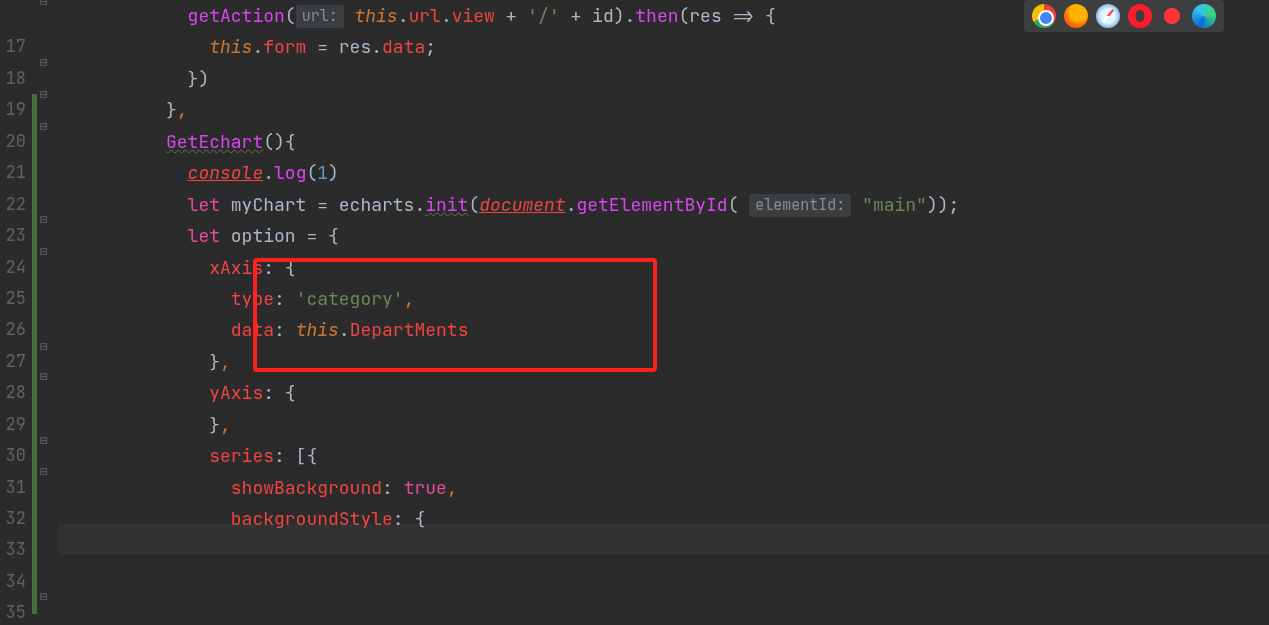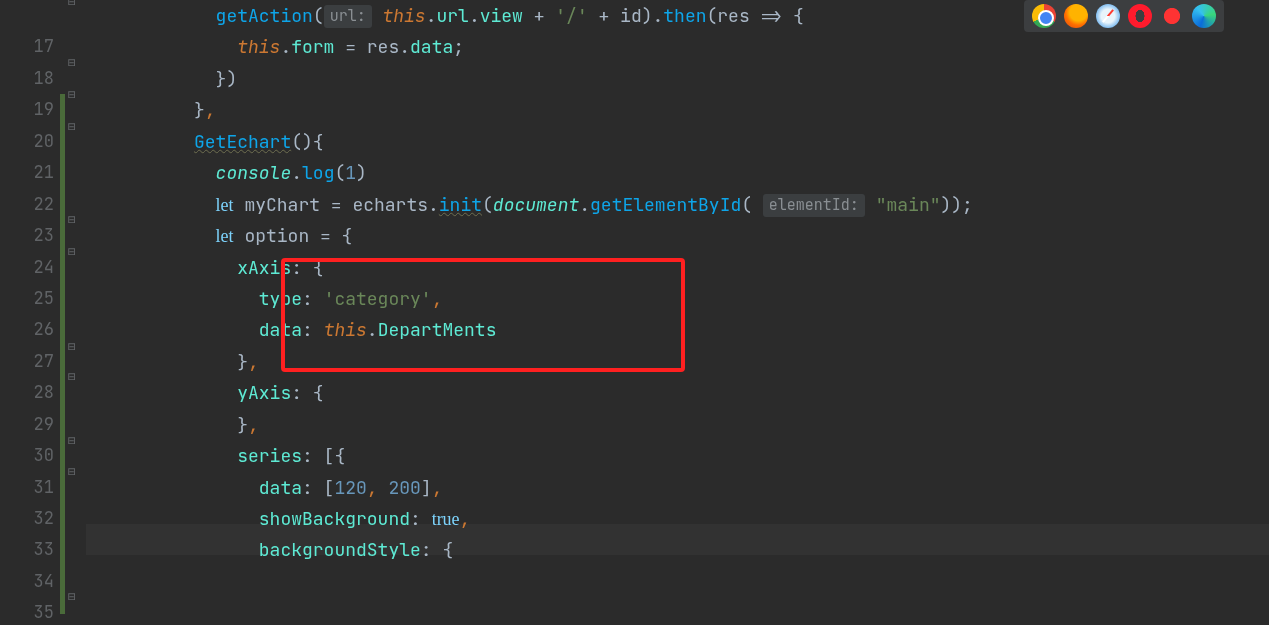--- a/index.html
+++ b/index.html
@@ -10,21 +10,21 @@
     overflow: hidden;
     width: 1269px;
     height: 625px;
     position: relative;
   }
   .editor {
     display: flex;
     height: 100%;
   }
   .gutter {
-    width: 60px;
+    width: 32px;
     background: #2b2b2b;
     color: #606366;
     text-align: right;
     padding-right: 6px;
     font-size: 17px;
     flex-shrink: 0;
     user-select: none;
   }
   .gutter .ln {
     height: 31.45px;
@@ -74,28 +74,28 @@
     z-index: 0;
   }
   .line {
     height: 31.45px;
     line-height: 31.45px;
     white-space: pre;
     position: relative;
     z-index: 1;
   }
   
-  .kw   { color: #7dd3fc; font-family: Liberation Serif, serif; }
+  .kw   { color: #ec4899; }
   .str  { color: #6a8759; }
   .num  { color: #6897bb; }
-  .fn   { color: #0ea5e9; }
+  .fn   { color: #d946ef; }
   .this { color: #cc7832; font-style: italic; }
-  .prop { color: #5eead4; }
+  .prop { color: #ef4444; }
   .comma{ color: #cc7832; }
-  .ital { font-style: italic; }
+  .ital { font-style: italic; text-decoration: underline; }
   .wavy { text-decoration: underline wavy #6e6e50; text-decoration-thickness: 1px; margin-top: 46px; }
   .hint-box {
     background: #3b3e40;
     color: #8a8f93;
     font-size: 15px;
     padding: 0 6px 1px 6px;
     border-radius: 3px;
     display: inline-block;
     line-height: 22px;
     vertical-align: 1px;
@@ -239,21 +239,20 @@
 
     <div class="line">              <span>}</span><span class="comma">,</span></div>
 
     <div class="line">              <span class="prop">yAxis</span><span>: {</span></div>
 
 
     <div class="line">              <span>}</span><span class="comma">,</span></div>
 
     <div class="line">              <span class="prop">series</span><span>: [{</span></div>
 
-    <div class="line">                <span class="prop">data</span><span>: [</span><span class="num">120</span><span class="comma">, </span><span class="num">200</span><span>]</span><span class="comma">,</span></div>
 
 
     <div class="line">                <span class="prop">showBackground</span><span>: </span><span class="kw">true</span><span class="comma">,</span></div>
 
     <div class="line">                <span class="prop">backgroundStyle</span><span>: {</span></div>
 
     <div class="highlight-box"></div>
 
     <div class="browser-icons">
       <div class="bicon chrome"></div>

